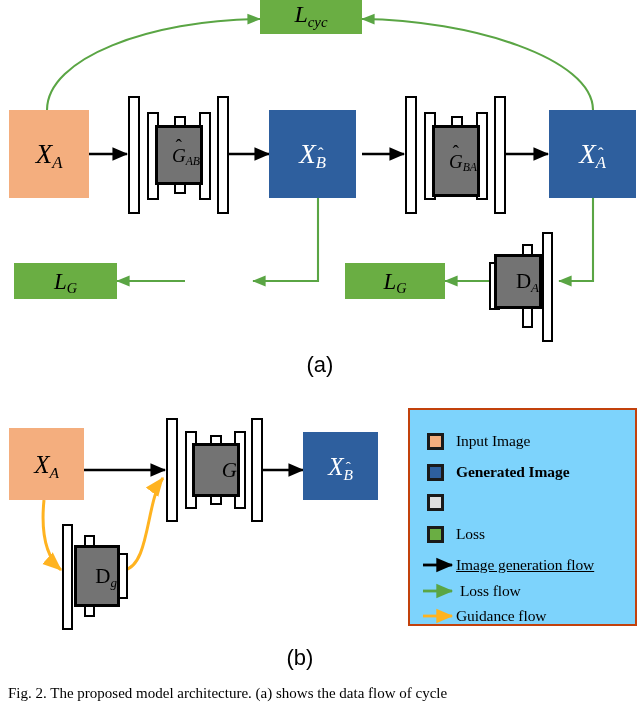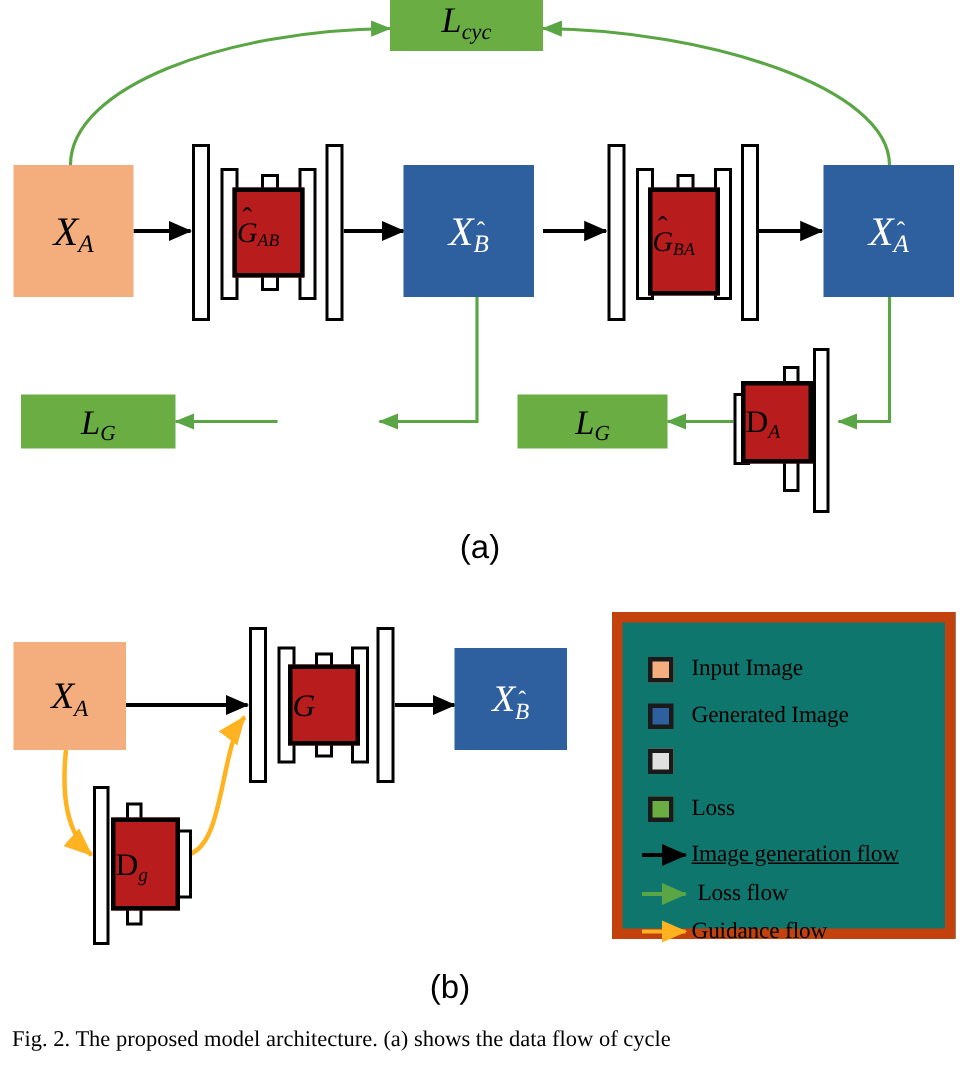--- a/index.html
+++ b/index.html
@@ -27,26 +27,26 @@
   .msub{font-size:.62em;position:relative;top:.33em;font-style:italic;}
   .hatwrap{position:relative;display:inline-block;}
   .hatwrap .hat{
     position:absolute;left:50%;transform:translateX(-50%);
     top:-0.52em;font-style:normal;font-size:1em;line-height:1;
   }
 
   
   .module{position:absolute;}
   .bar{position:absolute;background:#fff;border:2.5px solid #000;box-sizing:border-box;}
-  .corebox{position:absolute;background:#b91c1c;border:3px solid #000;box-sizing:border-box;
-           display:flex;align-items:center;justify-content:flex-start;}
+  .corebox{position:absolute;background:#737373;border:3px solid #000;box-sizing:border-box;
+           display:flex;align-items:center;justify-content:flex-end;}
   .corebox .lbl{font-style:italic;line-height:1;}
 
   
-  .legend{position:absolute;background:#0f766e;border:7px solid #c2410c;box-sizing:border-box;}
+  .legend{position:absolute;background:#7dd3fc;border:2px solid #c2410c;box-sizing:border-box;}
   .legend-row{position:absolute;display:flex;align-items:center;}
   .sw{width:17px;height:17px;border:3px solid #1a1a1a;box-sizing:border-box;flex:none;}
   .sw-peach{background:#F4AE7E;}
   .sw-blue{background:#2E5F9E;}
   .sw-gray{background:#E0E0E0;}
   .sw-green{background:#6AAE43;}
   .legend-txt{margin-left:12px;font-size:15.5px;font-family:"Liberation Serif",serif;
               white-space:nowrap;letter-spacing:-0.1px;}
 
   
@@ -240,21 +240,21 @@
       <line x1="13" y1="155" x2="42" y2="155" stroke="#000000" stroke-width="2.8" marker-end="url(#lgBlack)"></line>
       <line x1="13" y1="181" x2="42" y2="181" stroke="#5AA544" stroke-width="2.8" marker-end="url(#lgGreen)"></line>
       <line x1="13" y1="206" x2="42" y2="206" stroke="#FFB320" stroke-width="2.8" marker-end="url(#lgAmber)"></line>
     </svg>
 
     <div class="legend-row" style="left:17px;top:22px;">
       <span class="sw sw-peach"></span>
       <span class="legend-txt">Input Image</span>
     </div>
 
-    <div class="legend-row" style="left:17px;top:53px;">
+    <div class="legend-row" style="left:17px;top:53px;font-weight:bold;">
       <span class="sw sw-blue"></span>
       <span class="legend-txt">Generated Image</span>
     </div>
 
     <div class="legend-row" style="left:17px;top:84px;">
       <span class="sw sw-gray"></span>
     </div>
 
     <div class="legend-row" style="left:17px;top:115px;">
       <span class="sw sw-green"></span>

